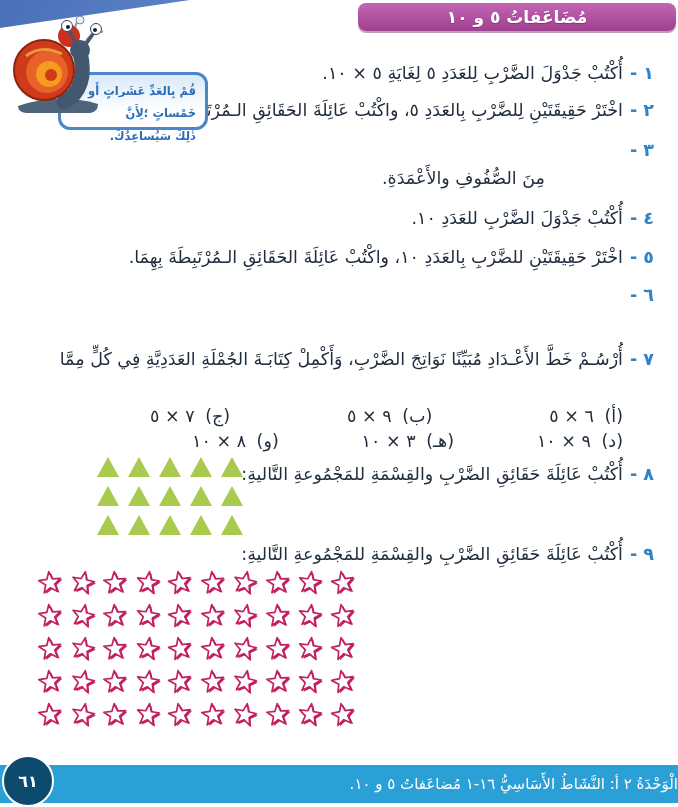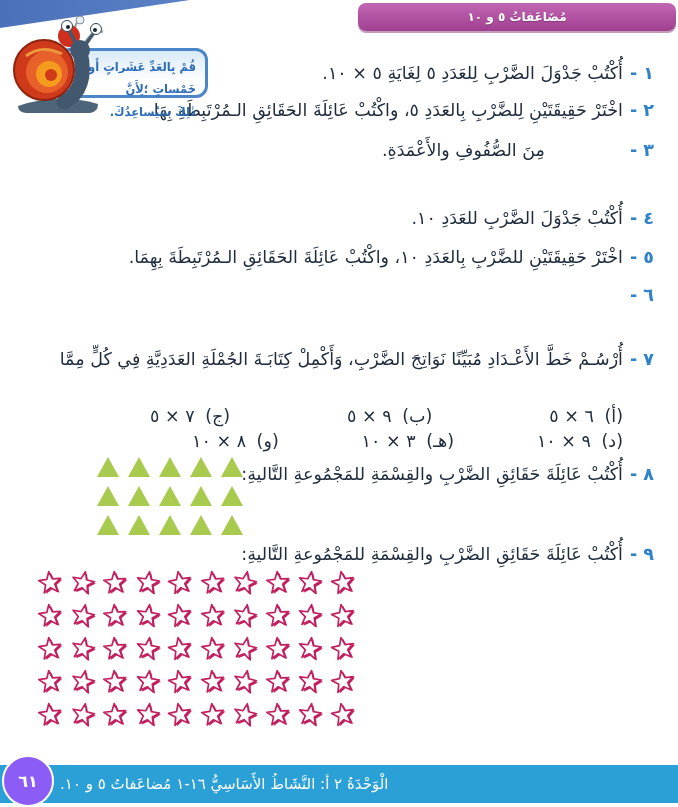--- a/index.html
+++ b/index.html
@@ -7,55 +7,55 @@
         direction:rtl;font-family:"DejaVu Sans",sans-serif;color:#1f2c3d;}
   
   .corner-band{position:absolute;left:0;top:0;width:190px;height:30px;
         background:linear-gradient(100deg,#4a70b8,#5b82c6);
         clip-path:polygon(0 0,100% 0,0 93%);}
   
   .title-bar{position:absolute;left:358px;top:3px;width:318px;height:28px;border-radius:8px;
         background:linear-gradient(#c266b3,#a03f90);
         box-shadow:0 2px 0 rgba(120,40,105,.45);
         display:flex;align-items:center;justify-content:center;}
-  .title-bar span{color:#fff;font-size:12px;font-weight:bold;text-shadow:0 1px 1px rgba(0,0,0,.25);}
-  
-  .bubble{position:absolute;left:58px;top:48px;width:150px;height:50px;z-index:2;
+  .title-bar span{color:#fff;font-size:17px;font-weight:bold;text-shadow:0 1px 1px rgba(0,0,0,.25);}
+  
+  .bubble{position:absolute;left:58px;top:72px;width:150px;height:58px;z-index:2;
         border:3px solid #4a86c8;border-radius:12px;
         background:linear-gradient(#d9eaf8,#ffffff 70%);
         box-sizing:border-box;padding:5px 9px 4px 6px;}
   .bubble div{color:#2d6db8;font-size:11.5px;font-weight:bold;line-height:1.95;text-align:right;}
   
   .snail{position:absolute;left:6px;top:14px;width:104px;height:104px;z-index:3;}
   
   .ex{position:absolute;right:24px;left:30px;display:flex;gap:7px;font-size:17.5px;line-height:32px;}
   .ex .num{color:#3083c9;font-weight:bold;white-space:nowrap;}
   .ex .lines{flex:1;}
   .ex-1{top:57px}.ex-2{top:94px}.ex-3{top:134px}.ex-4{top:202px}.ex-5{top:241px}
   .ex-6{top:279px}.ex-7{top:343px}.ex-8{top:458px}.ex-9{top:538px}
-  .ex-3 .l2{padding-right:78px;}
+  .ex-3 .l2{padding-right:78px;margin-top:28px;}
   .ex-6 .l2{padding-right:108px;}
   .ex-7 .l2{padding-right:118px;}
   
   .sub-rows{position:absolute;left:150px;right:55px;top:403px;font-size:17.5px;}
   .sub-row{display:flex;justify-content:space-between;height:25px;align-items:center;}
   .sub-row.second{padding-left:42px;}
   .sub-item .sub-label{margin-left:5px;}
   
   .group-grid{position:absolute;display:grid;z-index:1;}
   .triangle-grid{left:92px;top:452px;grid-template-columns:repeat(5,31px);grid-auto-rows:29px;}
   .star-grid{left:34px;top:566px;grid-template-columns:repeat(10,32.5px);grid-auto-rows:33px;}
   .cell{display:flex;align-items:center;justify-content:center;}
   .cell svg{display:block;}
   
   .footer-bar{position:absolute;left:0;top:765px;width:678px;height:38px;background:#2ba0d7;}
-  .footer-bar span{display:block;width:100%;text-align:left;line-height:38px;color:#fff;
+  .footer-bar span{display:block;width:100%;text-align:right;line-height:38px;color:#fff;
         font-size:15px;padding-left:60px;box-sizing:border-box;}
   .page-badge{position:absolute;left:2px;top:755px;width:52px;height:52px;border-radius:50%;
-        background:#8b5cf6;border:2px solid #ffffff;box-sizing:border-box;z-index:4;
+        background:#0c4a6e;border:2px solid #ffffff;box-sizing:border-box;z-index:4;
         display:flex;align-items:center;justify-content:center;color:#fff;font-size:16px;font-weight:bold;}
 </style>
 </head>
 <body>
 
 <div class="page">
 
   <div class="corner-band"></div>
 
   <div class="title-bar">

